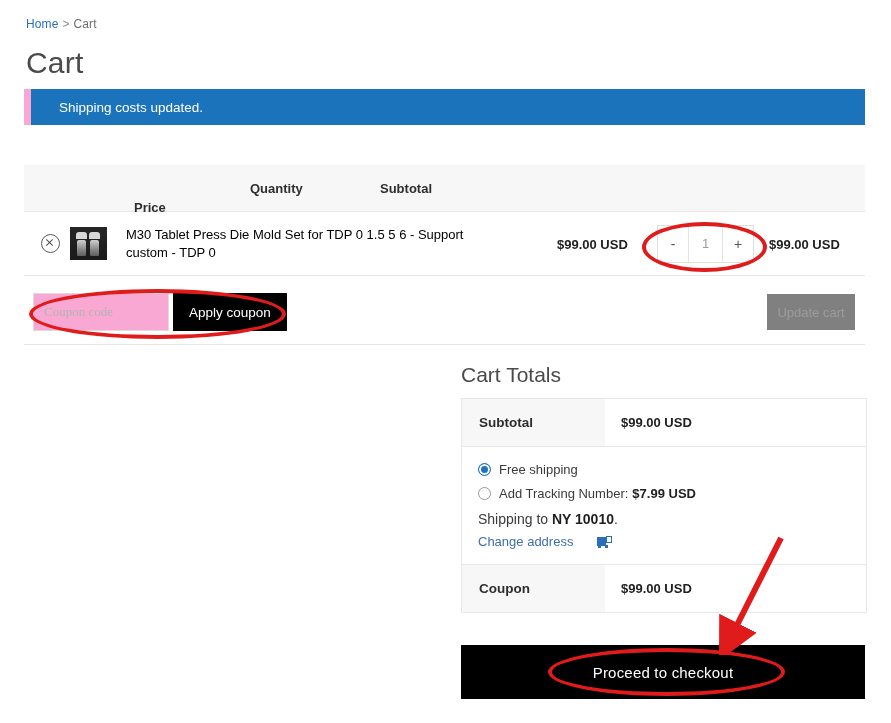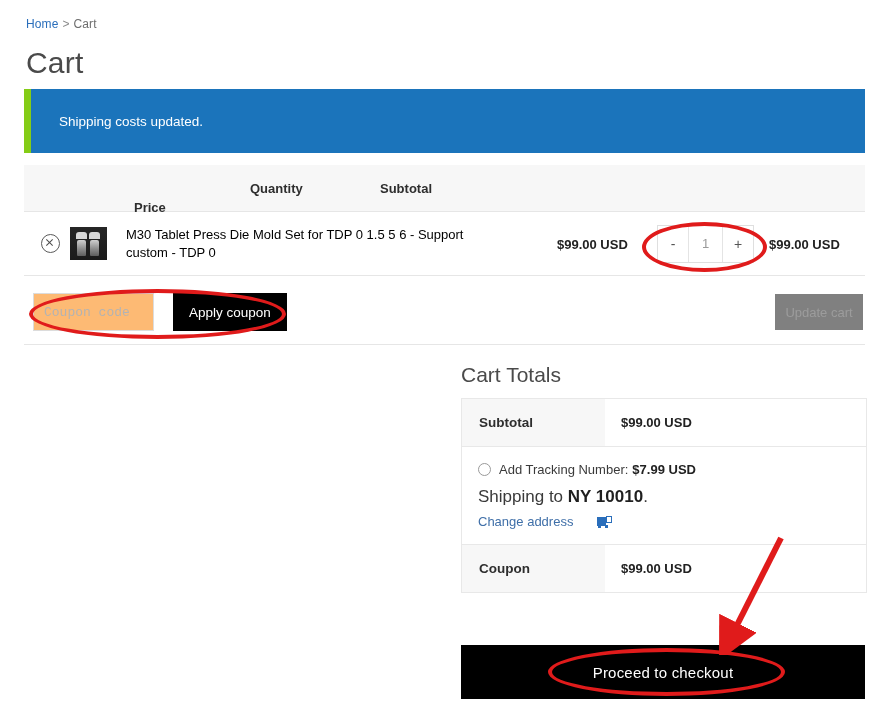--- a/index.html
+++ b/index.html
@@ -52,23 +52,23 @@
     color: #4a4a4a;
     letter-spacing: .2px;
   }
 
   
   .notice {
     position: absolute;
     left: 24px;
     top: 89px;
     width: 841px;
-    height: 64px;
+    height: 36px;
     background: #1b74bb;
-    border-left: 7px solid #84cc16;
+    border-left: 7px solid #f9a8d4;
     box-sizing: border-box;
     display: flex;
     align-items: center;
   }
   .notice-text {
     color: #ffffff;
     font-size: 13.5px;
     margin-left: 28px;
     font-weight: 400;
   }
@@ -214,25 +214,25 @@
     left: 24px;
     top: 292px;
     width: 841px;
     height: 52px;
     border-bottom: 1px solid #e6e6e6;
   }
   .coupon-input {
     position: absolute;
     left: 9px;
     top: 1px;
-    width: 121px;
+    width: 136px;
     height: 38px;
     border: 1px solid #dcdcdc;
-    background: #fdba74;
-    font-family: Liberation Mono, monospace;
+    background: #f9a8d4;
+    font-family: Liberation Serif, serif;
     font-size: 13px;
     color: #555;
     padding: 0 10px;
     box-sizing: border-box;
     outline: none;
   }
   .coupon-input::placeholder { color: #b3b3b3; }
   .apply-coupon {
     position: absolute;
     left: 149px;
@@ -241,21 +241,21 @@
     padding: 0 16px;
     background: #000000;
     color: #ffffff;
     border: none;
     font-family: "Liberation Sans", sans-serif;
     font-size: 13.5px;
     cursor: pointer;
   }
   .update-cart {
     position: absolute;
-    right: 2px;
+    right: 10px;
     top: 2px;
     width: 88px;
     height: 36px;
     background: #808080;
     color: #9c9c9c;
     border: none;
     font-family: "Liberation Sans", sans-serif;
     font-size: 13px;
     cursor: default;
   }
@@ -320,21 +320,21 @@
     position: relative;
   }
   .radio.checked {
     border-color: #1a73c8;
     background: #1a73c8;
     box-shadow: inset 0 0 0 2px #ffffff;
   }
   .ship-label { color: #3a3a3a; }
   .ship-price { font-weight: bold; color: #222; margin-left: 4px; text-align: right; }
   .ship-to {
-    font-size: 17px;
+    font-size: 14px;
     color: #3a3a3a;
     margin: 10px 0 7px 0;
   }
   .ship-to b { color: #1f1f1f; }
   .change-address {
     font-size: 13px;
     color: #3f6fa8;
     text-decoration: none;
     display: inline-flex;
     align-items: center;
@@ -467,20 +467,24 @@
   <div class="totals">
     <div class="tr">
       <div class="th">Subtotal</div>
       <div class="td">
         <span class="money">$99.00 USD</span>
       </div>
     </div>
 
     <div class="tr row-shipping">
       <div class="td">
+        <div class="ship-opt">
+          <span class="radio checked"></span>
+          <span class="ship-label">Free shipping</span>
+        </div>
         <div class="ship-opt">
           <span class="radio"></span>
           <span class="ship-label">Add Tracking Number:</span>
           <span class="ship-price">$7.99 USD</span>
         </div>
         <div class="ship-to">
           <span>Shipping to</span>
           <b>NY 10010</b><span>.</span>
         </div>
         <a class="change-address">

